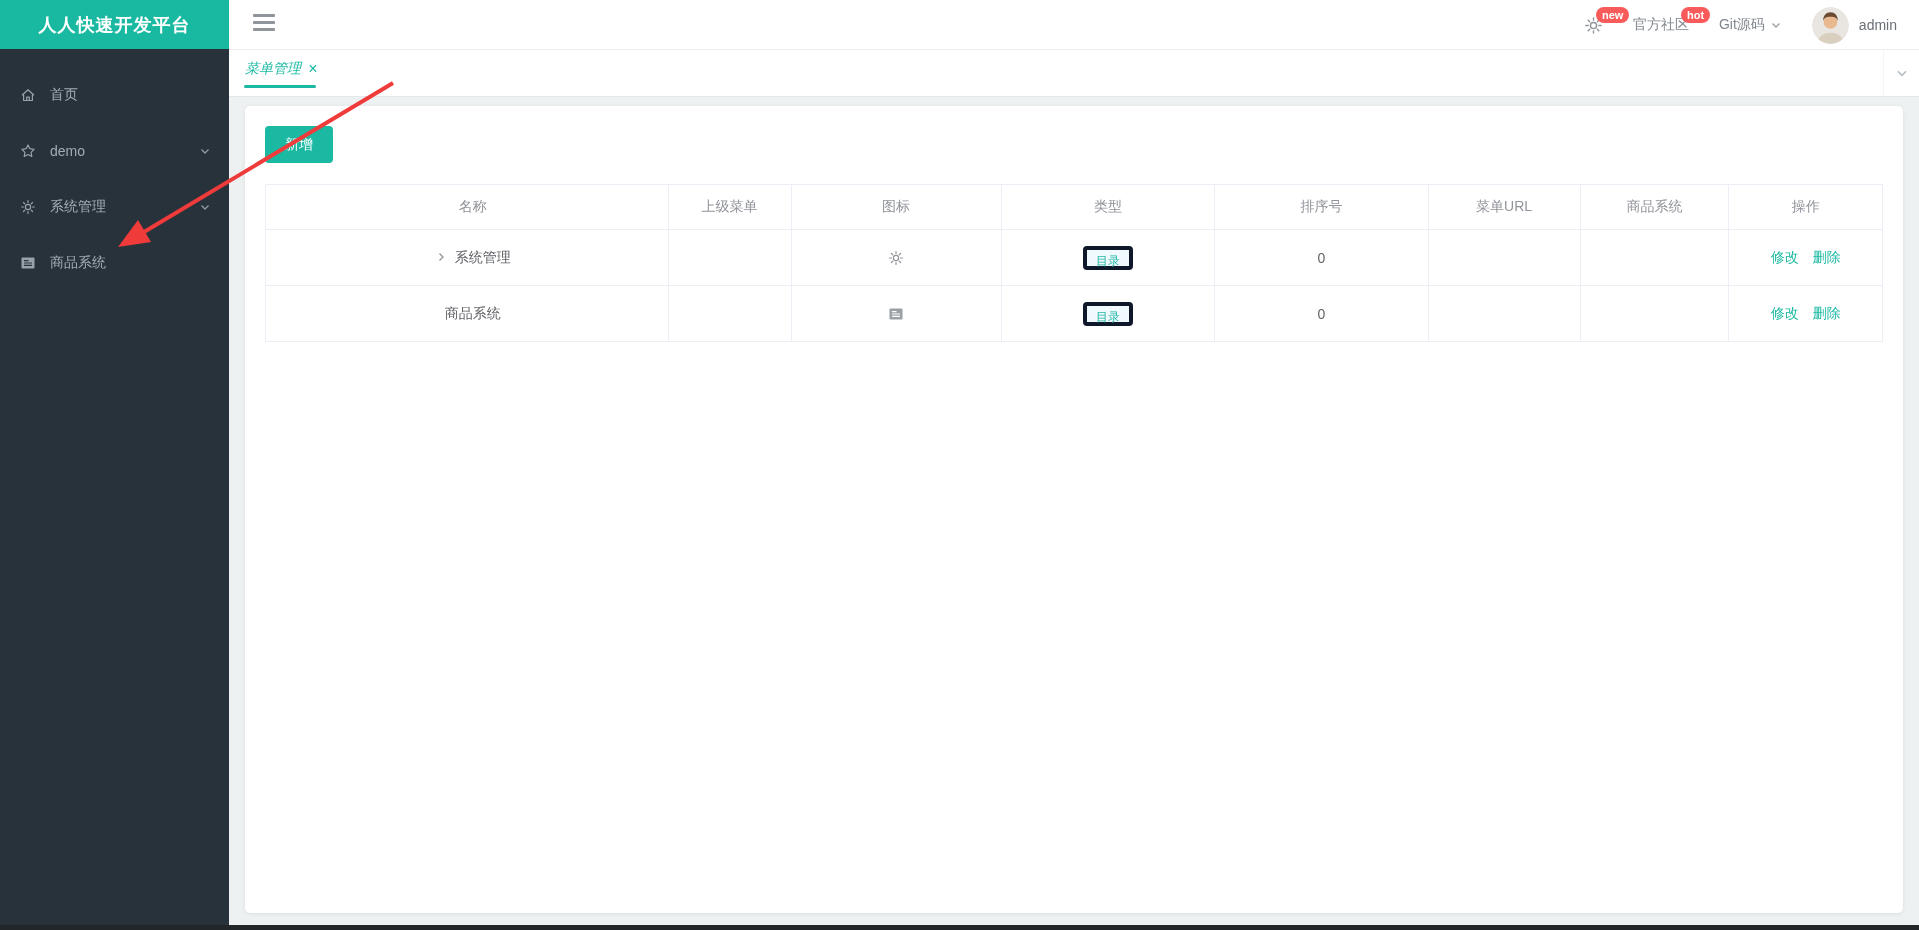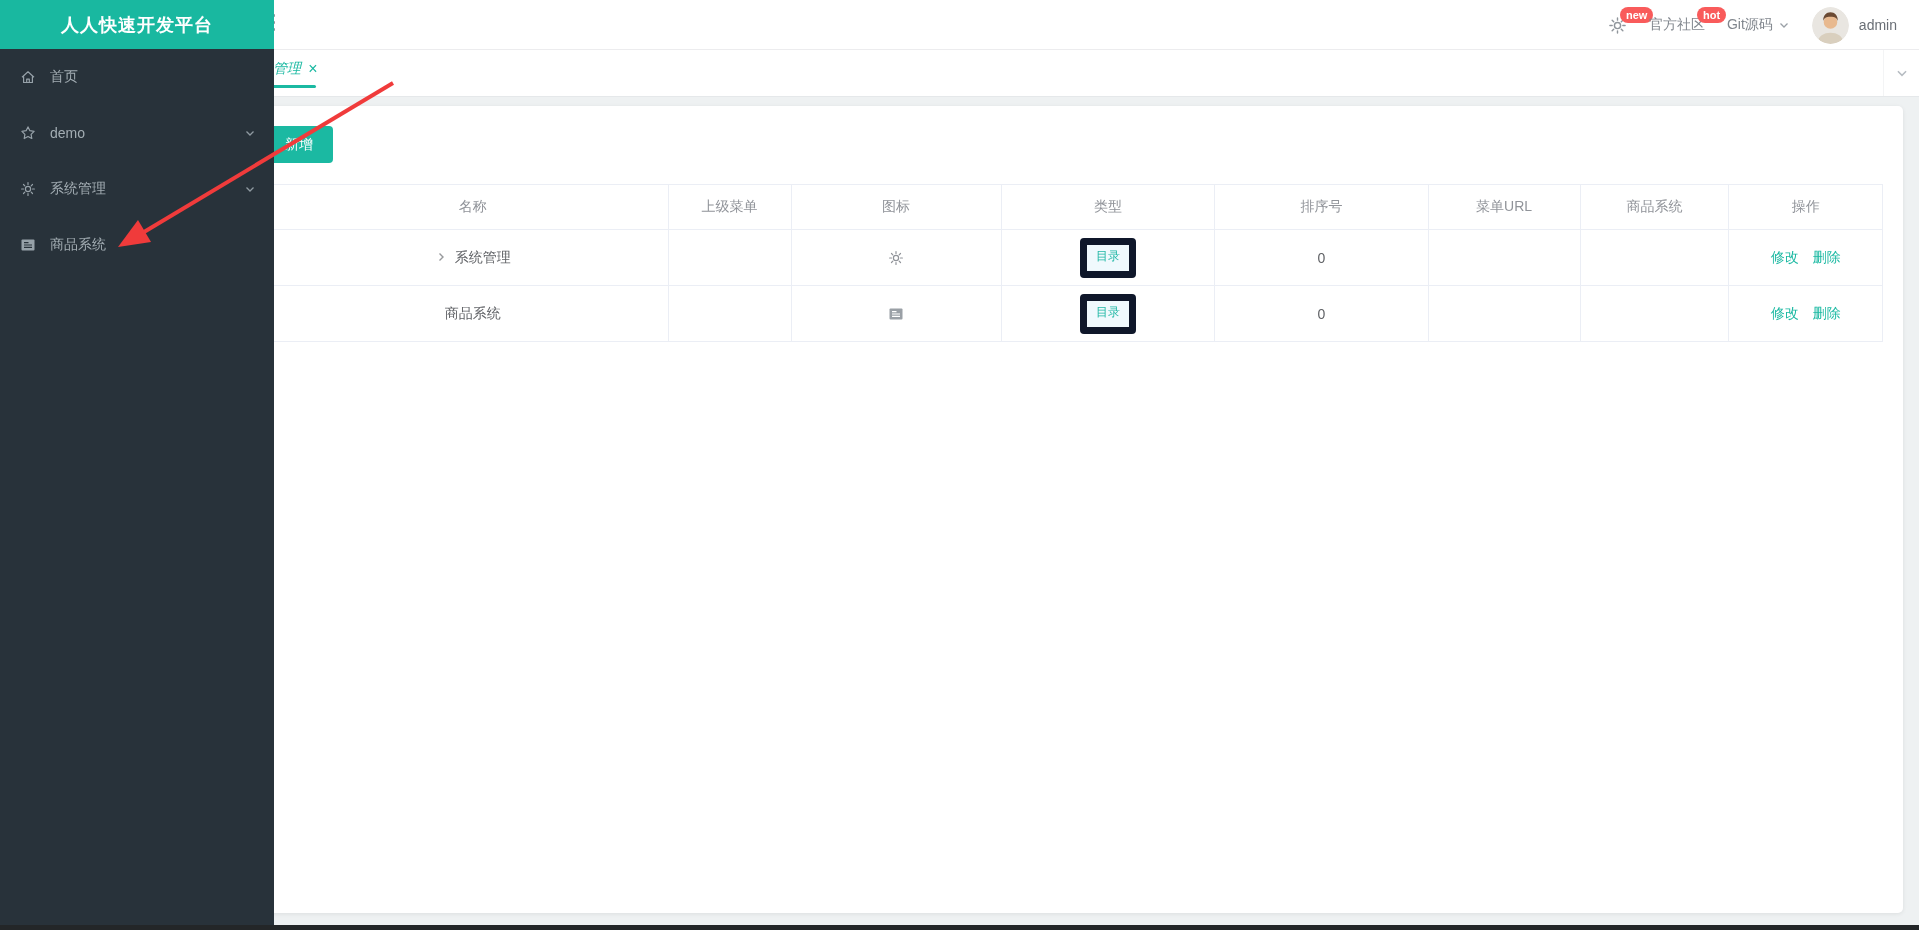--- a/index.html
+++ b/index.html
@@ -1,36 +1,36 @@
 <!DOCTYPE html>
 <html><head>
 <meta charset="utf-8">
 <style>
   * { margin:0; padding:0; box-sizing:border-box; }
   html,body { width:1919px; height:930px; }
   body { font-family:"Liberation Sans","DejaVu Sans",sans-serif; background:#eef1f2; }
   .page { position:relative; width:1919px; height:930px; overflow:hidden; }
 
   
-  .sidebar { position:absolute; left:0; top:0; bottom:0; width:274px; background:#28323a; z-index:2; }
+  .sidebar { position:absolute; left:0; top:0; bottom:0; width:229px; background:#28323a; z-index:2; }
   .logo { height:49px; background:#19b8a0; color:#fff; font-size:18px; font-weight:bold;
           display:flex; align-items:center; justify-content:center; letter-spacing:1px; }
-  .menu { padding-top:0; }
+  .menu { padding-top:18px; }
   .menu-item { height:56px; display:flex; align-items:center; padding:0 20px; color:#a3adb3;
                font-size:14px; cursor:pointer; position:relative; }
   .menu-item .mi-icon { width:16px; height:16px; margin-right:14px; color:#97a2a9; flex:0 0 auto; display:inline-flex; }
   .menu-item .chev { position:absolute; right:18px; color:#8f9aa1; display:inline-flex; }
   .mi-icon svg, .chev svg { width:100%; height:100%; }
 
   
   .main { position:absolute; left:229px; top:0; right:0; bottom:0; }
   .topbar { height:50px; background:#fff; border-bottom:1px solid #ececee; position:relative; }
   .hamburger { position:absolute; left:24px; top:14px; width:22px; cursor:pointer; }
   .hamburger i { display:block; height:2.5px; background:#8f959b; margin-bottom:4.5px; border-radius:1px; }
-  .topbar-right { position:absolute; right:22px; top:0; height:50px; display:flex; align-items:center; gap:22px; }
+  .topbar-right { position:absolute; right:22px; top:0; height:50px; display:flex; align-items:center; gap:30px; }
   .tb-item { position:relative; color:#80868d; font-size:14px; display:flex; align-items:center; cursor:pointer; }
   .tb-item .gear { width:19px; height:19px; color:#8f959b; display:inline-flex; }
   .pill { position:absolute; top:-9px; left:12px; background:#f95b5b; color:#fff; font-size:11px;
           line-height:16px; height:16px; padding:0 6px; border-radius:8px; font-weight:bold; white-space:nowrap; }
   .tb-item .chev-sm { width:12px; height:12px; margin-left:5px; color:#9aa0a6; display:inline-flex; }
   .user-wrap { display:flex; align-items:center; gap:10px; }
   .avatar { width:37px; height:37px; border-radius:50%; overflow:hidden; display:inline-flex; }
   .username { color:#6a6f76; font-size:14px; }
 
   
@@ -49,22 +49,22 @@
   .btn-add { background:#1bb9a2; color:#fff; border:none; border-radius:4px; width:68px; height:37px;
              font-size:14px; cursor:pointer; font-family:inherit; }
 
   table.grid { width:100%; border-collapse:collapse; margin-top:21px; font-size:14px;padding-left:24px; }
   table.grid th, table.grid td { border:1px solid #ebeef5; text-align:center; }
   table.grid th { height:45px; color:#909399; font-weight:normal; background:#fff; }
   table.grid td { height:56px; color:#606266; }
   td.name-cell, th.name-cell { text-align:left; padding-left:12px; }
   .expand-chev { display:inline-flex; width:12px; height:12px; color:#97999c; margin-right:8px; vertical-align:-1px; cursor:pointer; }
   .cell-icon { display:inline-flex; width:16px; height:16px; color:#909399; vertical-align:middle; }
-  .tag { display:inline-block; padding:0 9px; height:40px; line-height:22px; font-size:12px;
-         background:#f0f9fd; border:7px solid #0f172a; border-radius:4px; color:#23b8a6; }
+  .tag { display:inline-block; padding:0 9px; height:24px; line-height:22px; font-size:12px;
+         background:#f0f9fd; border:4px solid #0f172a; border-radius:4px; color:#23b8a6; }
   .op-link { color:#1bb9a2; text-decoration:none; margin:0 7px; cursor:pointer; font-size:14px; }
 
   
   .annotation-text { position:absolute; left:393px; top:64px; color:#f03b3b; font-size:21px;
                      font-weight:bold; z-index:30; white-space:nowrap; }
   .arrow-svg { position:absolute; left:0; top:0; width:1919px; height:930px; z-index:29; pointer-events:none; }
 
   .bottom-bar { position:absolute; left:0; right:0; bottom:0; height:5px; background:#232628; z-index:40; }
 </style>
 </head>

